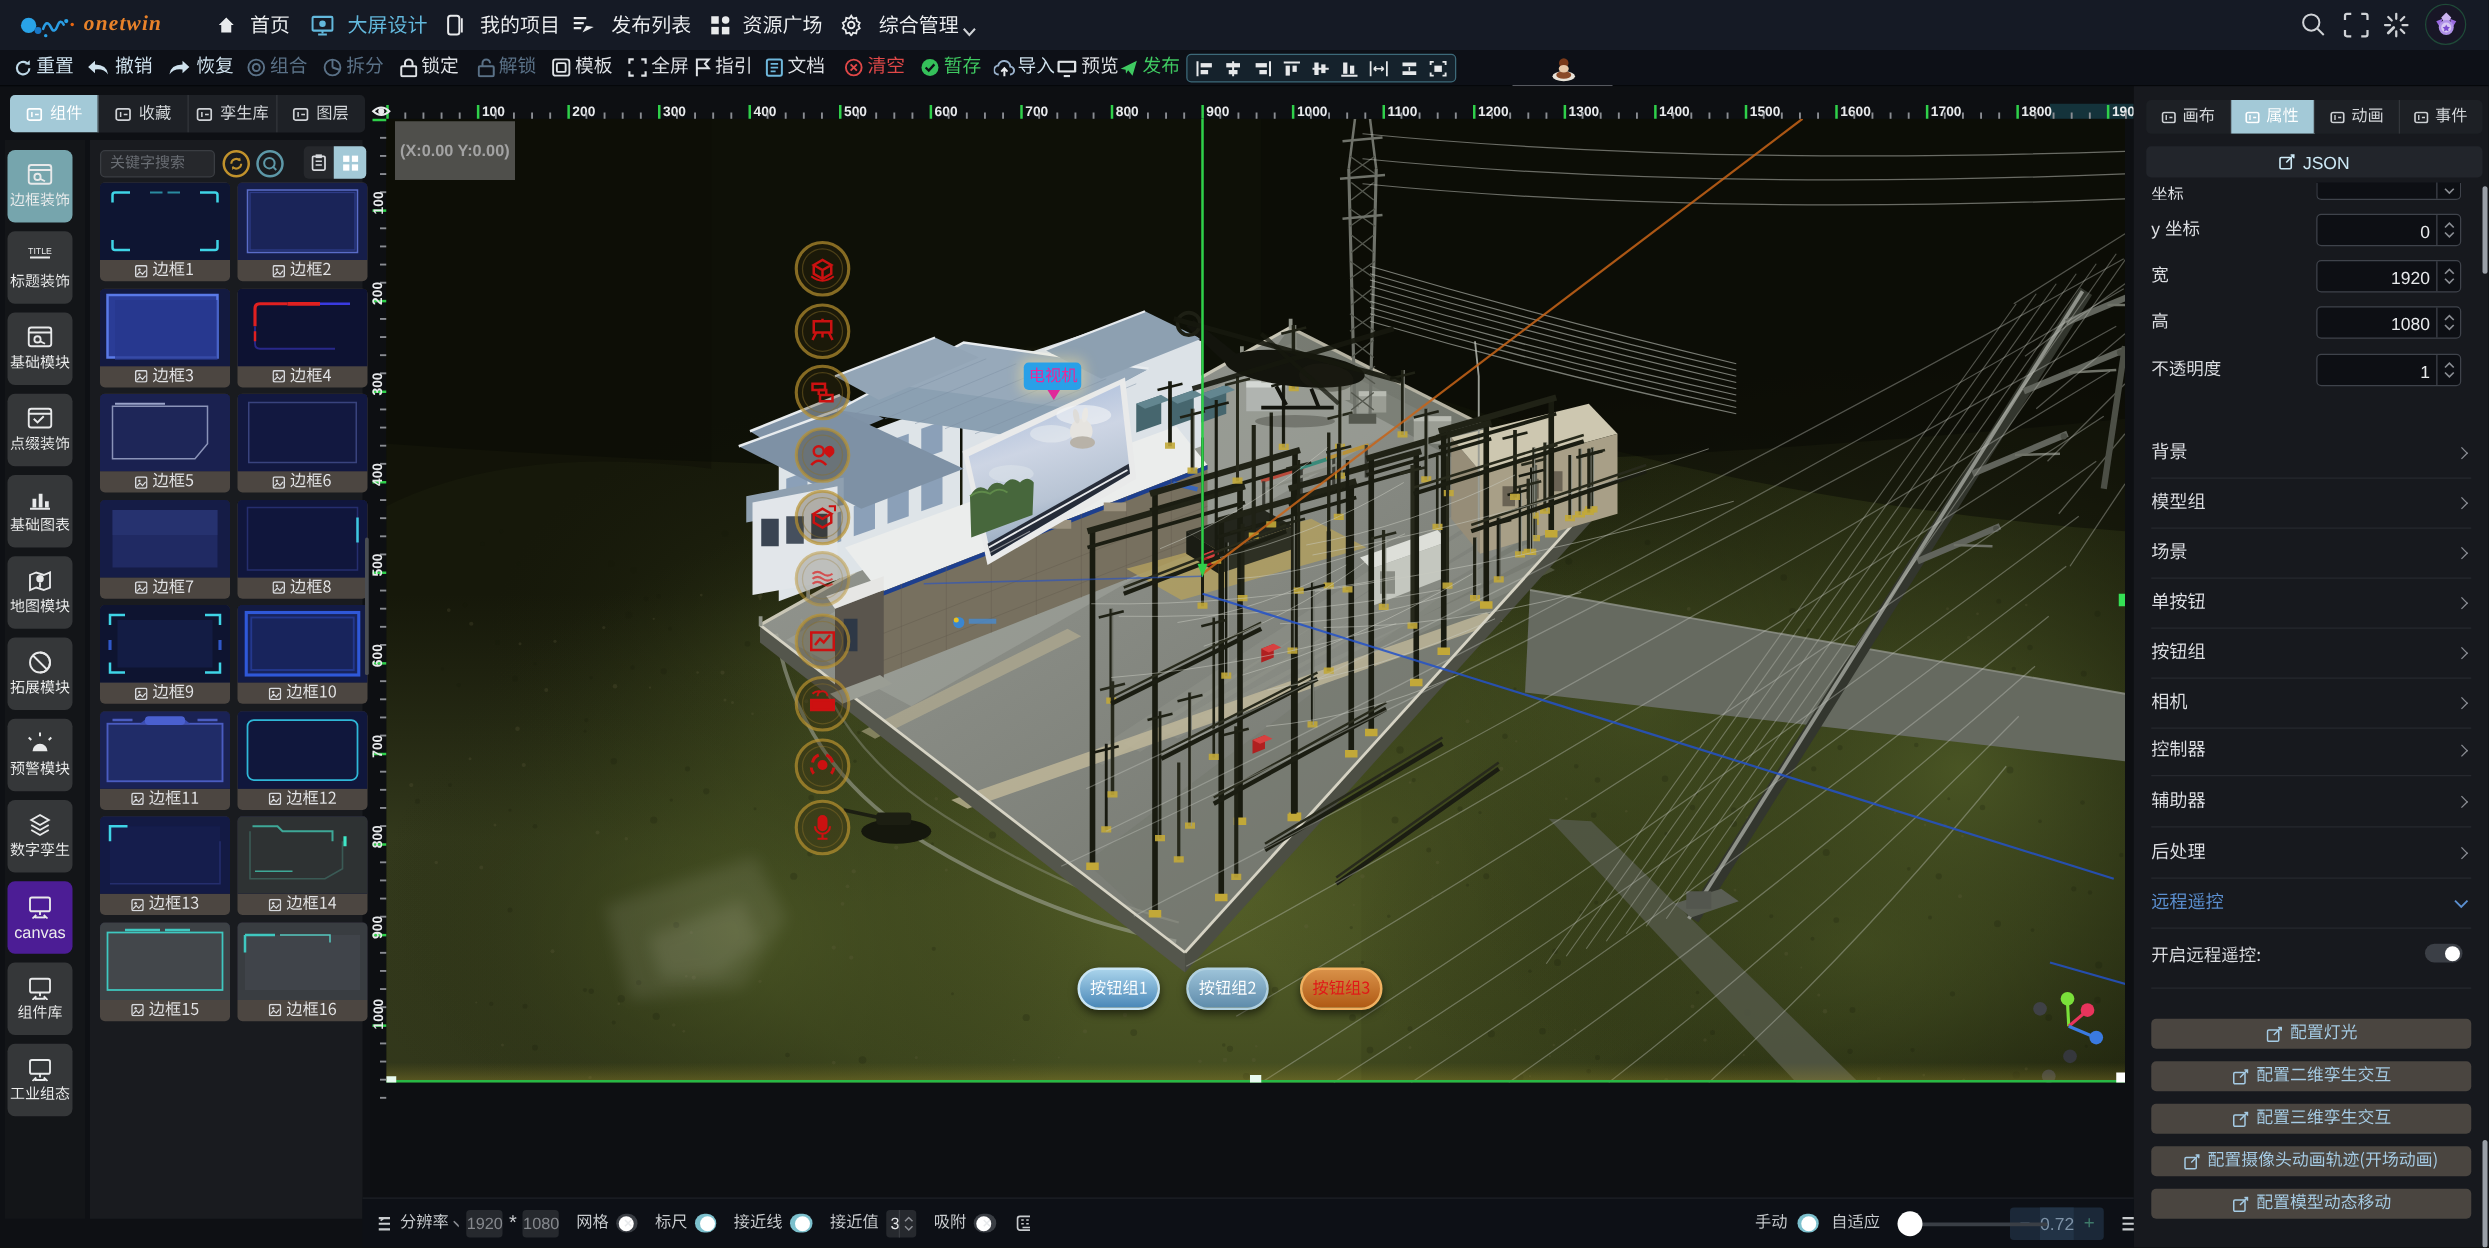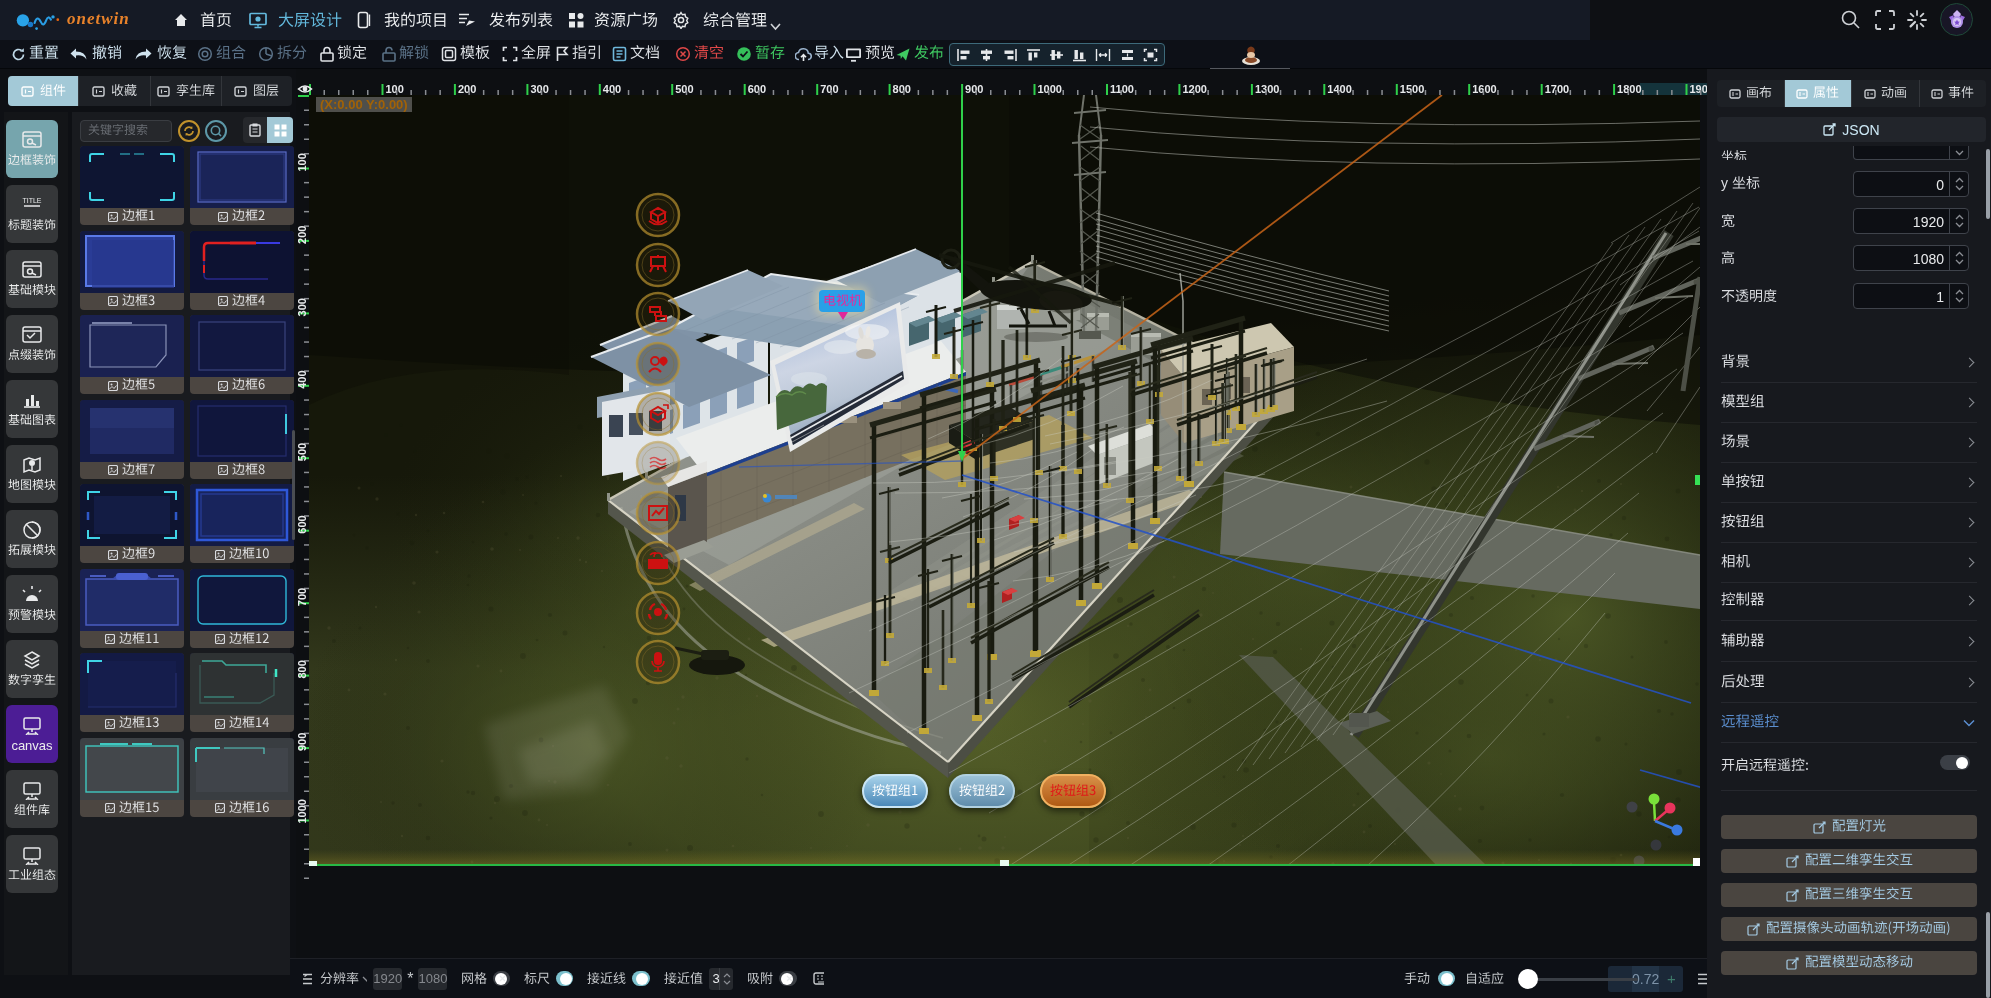--- a/index.html
+++ b/index.html
@@ -1,18 +1,18 @@
 <!DOCTYPE html>
 <html><head><meta charset="utf-8"><style>
 *{margin:0;padding:0;box-sizing:border-box}
 html,body{width:1991px;height:998px;overflow:hidden;background:#0e1014;font-family:"Liberation Sans",sans-serif;position:relative}
 .abs{position:absolute}
 .flex{display:flex;align-items:center}
 svg.zh{display:inline-block}
-.nav{left:0;top:0;width:1590px;height:40px;background:#151a25}
+.nav{left:0;top:0;width:1991px;height:40px;background:#151a25}
 .tbar{left:0;top:40px;width:1991px;height:29px;background:#0d1017;border-bottom:1px solid #05070a}
 .lefttabs{left:8px;top:76px;width:284px;height:30px;background:#1e2126;border-radius:4px;display:flex;overflow:hidden}
 .ltab{flex:1;display:flex;align-items:center;justify-content:center;gap:6px;border-right:1px solid #33363b}
 .catcol{left:4px;top:112px;width:64px;height:863px;background:#131518}
 .catbtn{position:absolute;left:6px;width:52px;height:58px;background:#353739;border-radius:6px;display:flex;flex-direction:column;align-items:center;justify-content:center;gap:3px}
 .panel{left:72px;top:112px;width:218px;height:863px;background:#191b1f}
 .card{position:absolute;width:104px;height:79px;background:#4c4641;border-radius:4px;overflow:hidden}
 .thumb{position:absolute;left:0;top:0;width:104px;height:62px;background:#11173a}
 .clabel{position:absolute;left:0;top:62px;width:104px;height:17px;display:flex;align-items:center;justify-content:center;gap:4px}
 .rpanel{left:1707px;top:69px;width:284px;height:929px;background:#17191e}
@@ -2360,21 +2360,21 @@
     <text x="10" y="754.5" font-size="11" fill="#e8eaec" font-family="Liberation Sans" font-weight="bold" transform="rotate(-90 10 754.5)">1000</text>
     <rect x="8" y="765.0" width="5" height="1.5" fill="#8a8d92"></rect>
     <rect x="8" y="779.5" width="5" height="1.5" fill="#8a8d92"></rect>
     <rect x="8" y="794.0" width="5" height="1.5" fill="#8a8d92"></rect>
     <rect x="8" y="808.5" width="5" height="1.5" fill="#8a8d92"></rect>
     <g transform="translate(1,13)">
       <path d="M1.5 7 Q8 1 14.5 7 Q8 13 1.5 7 Z" fill="none" stroke="#e8eaec" stroke-width="1.6"></path>
       <circle cx="8" cy="7" r="2.4" fill="#e8eaec"></circle>
     </g>
   </svg>
-<div class="abs" style="left:316px;top:97px;background:rgba(160,160,160,0.45);padding:0 4px;font-size:13px;font-weight:bold;color:#a16207;font-family:'Liberation Sans'">(X:0.00 Y:0.00)</div>
+<div class="abs" style="left:316px;top:97px;background:rgba(160,160,160,0.45);padding:16px 4px;font-size:13px;font-weight:bold;color:#a3a3a3;font-family:'Liberation Sans'">(X:0.00 Y:0.00)</div>
 
 <div class="abs rpanel">
     <div class="rtabs">
 <div class="rtab">
         <svg width="12" height="10">
           <rect x="1" y="1" width="10" height="8" rx="1.5" fill="none" stroke="#cfd2d6" stroke-width="1.3"></rect>
           <path d="M4 3 v4 M6.5 5 h2.5" stroke="#cfd2d6" stroke-width="1.1"></path>
         </svg>
         <svg class="zh" width="26.0" height="16.9" style="vertical-align:middle;">
           <g fill="#d5d8db" transform="translate(0,11.96) scale(0.013,-0.013)">

